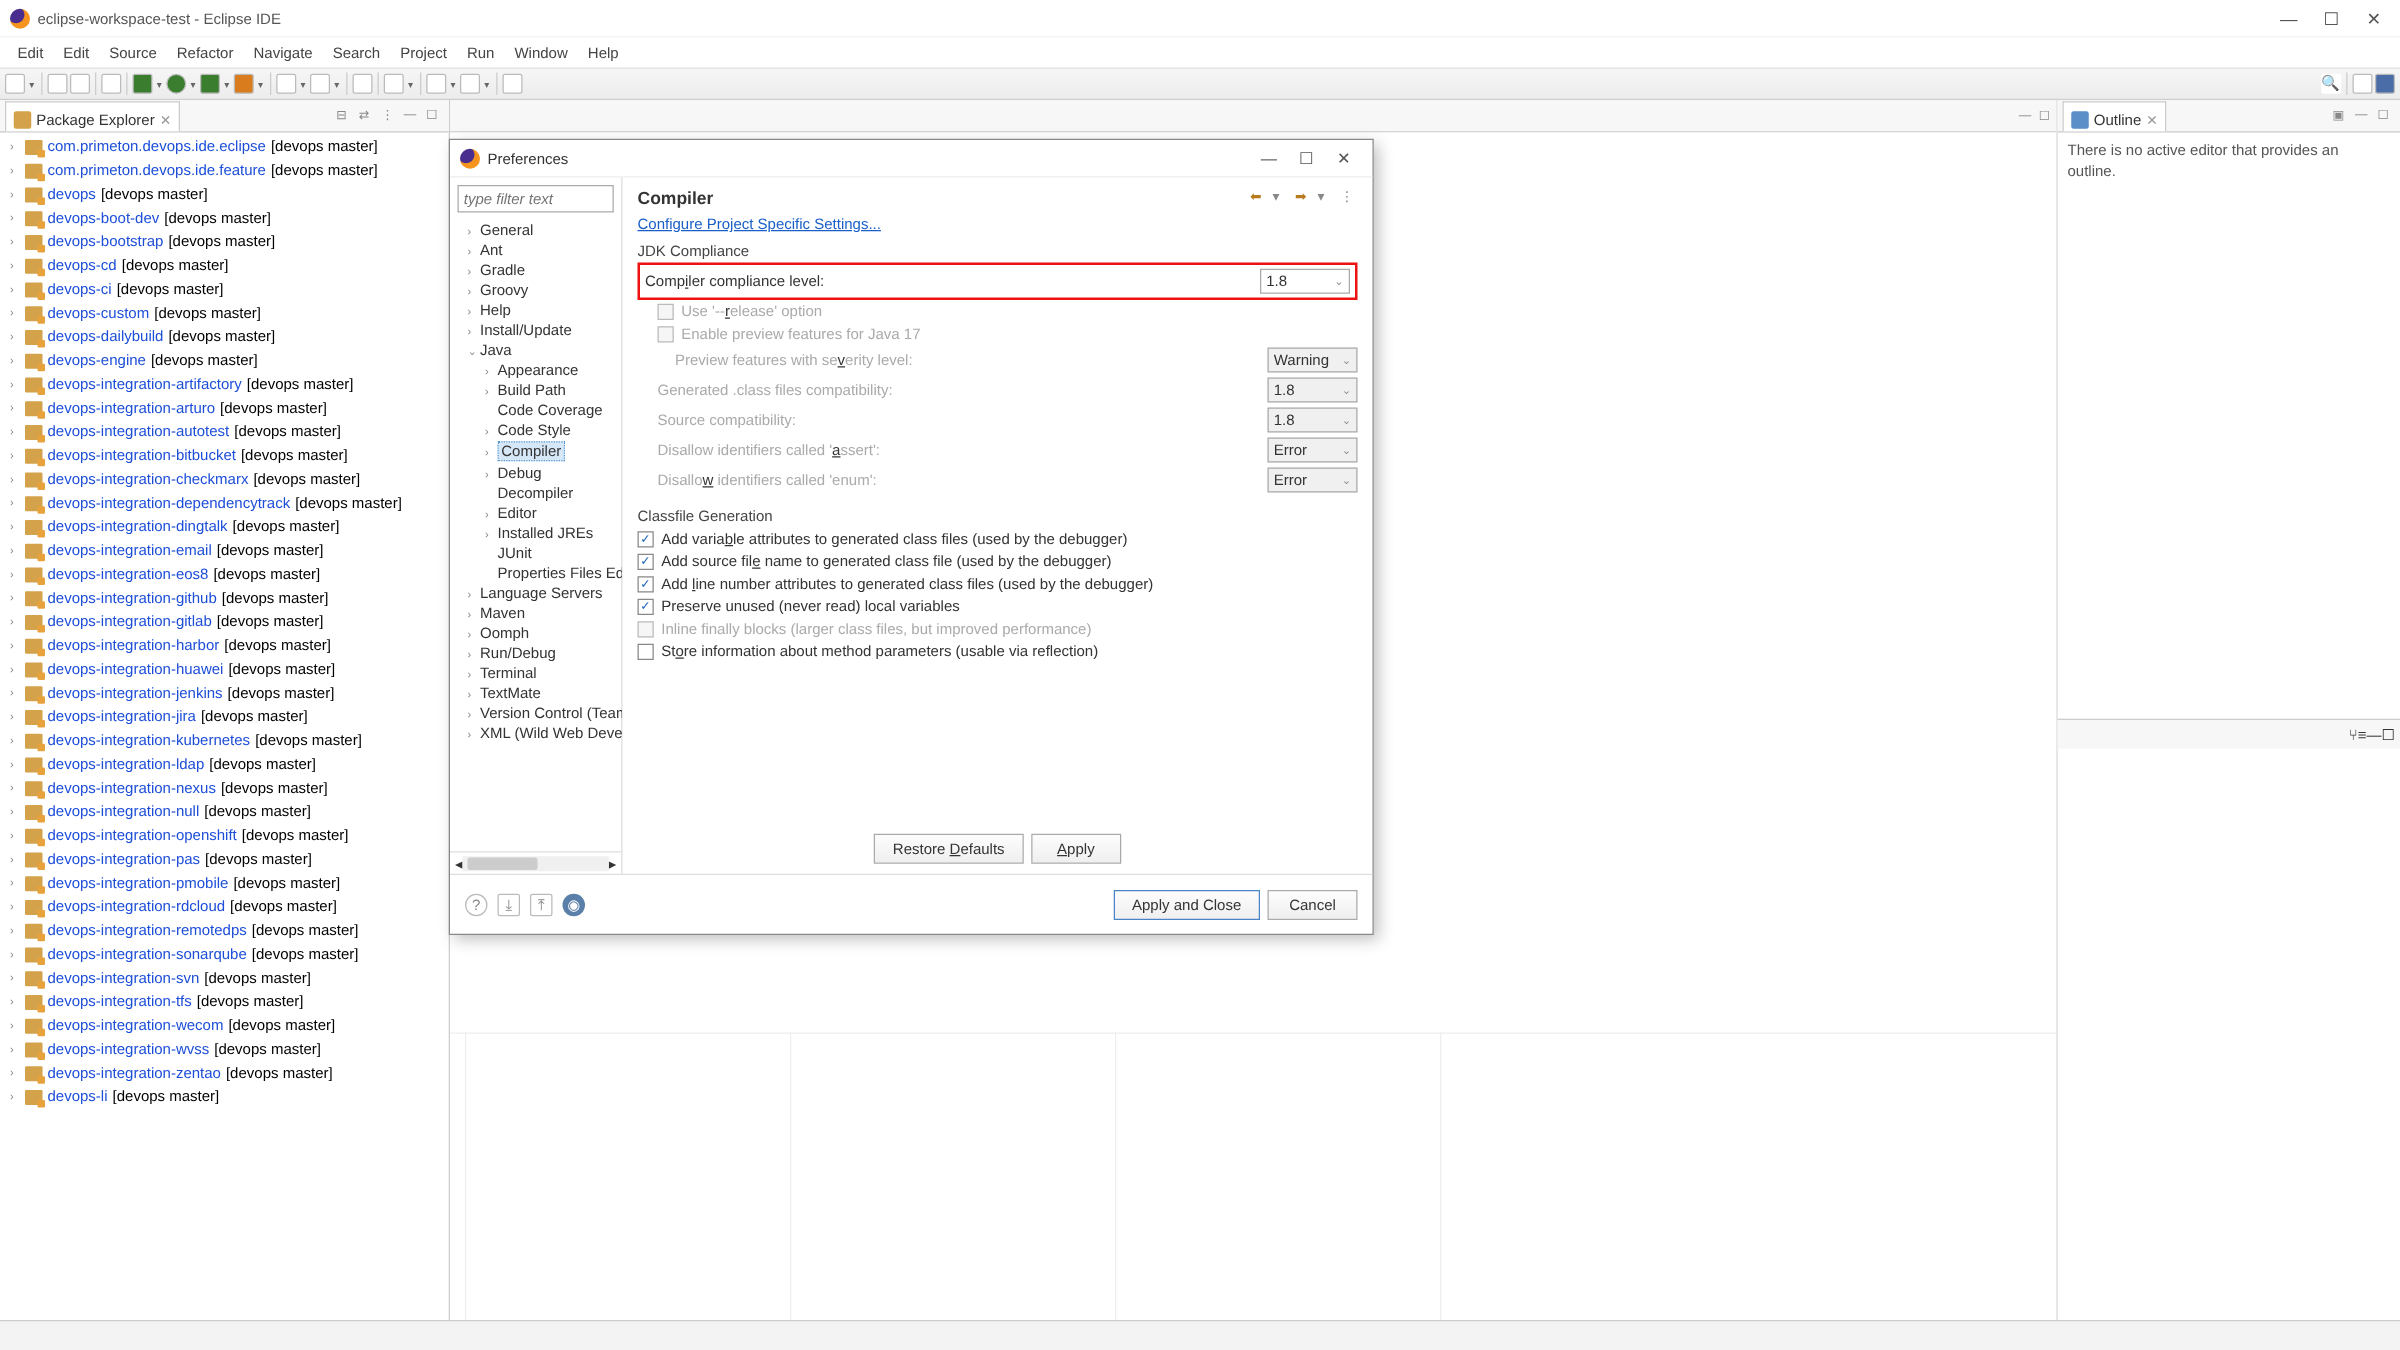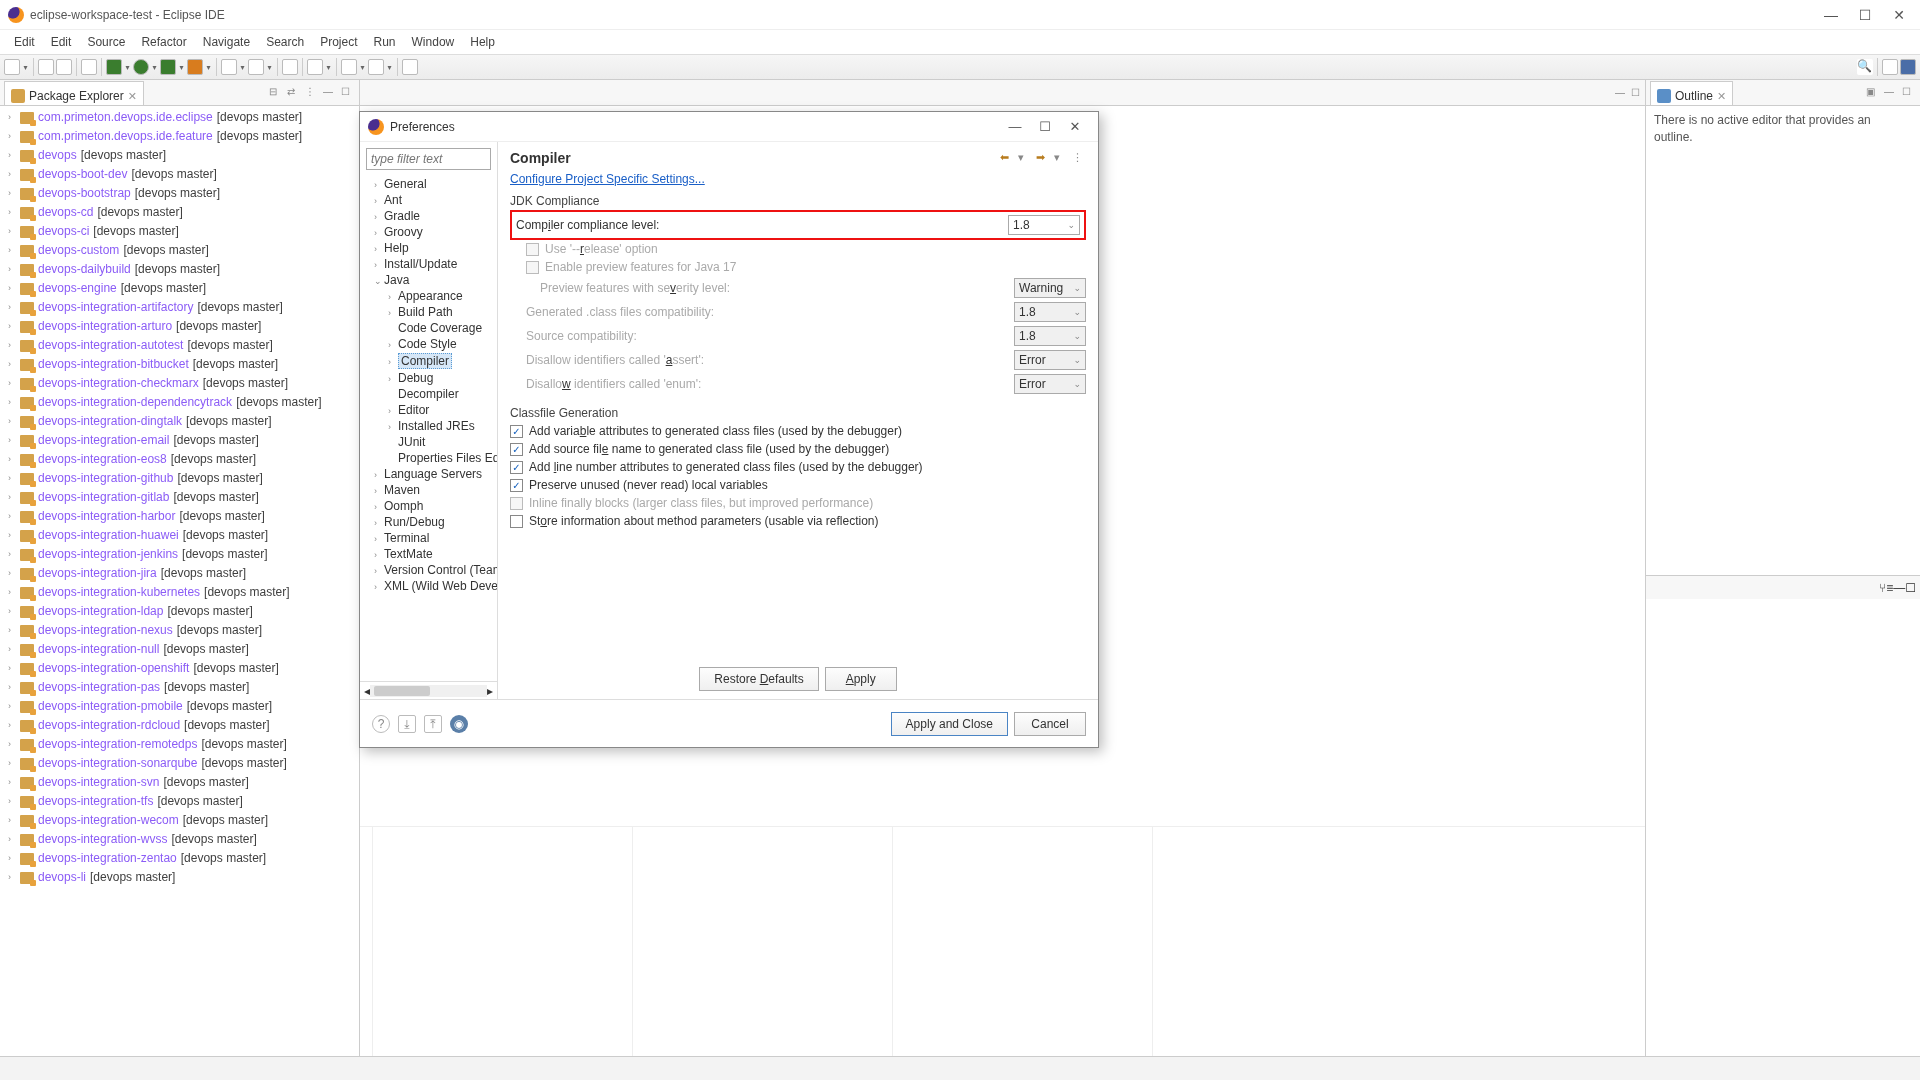--- a/index.html
+++ b/index.html
@@ -22,22 +22,22 @@
 .panel-tab .tab{display:flex;align-items:flex-end;background:#fff;border:1px solid #ccc;border-bottom:none;padding:2px 6px;height:24px}
 .panel-tab .tab .ico{width:14px;height:14px;background:#d4a24a;border-radius:2px;margin-right:4px}
 .panel-tab .x{margin-left:4px;color:#999;font-size:11px}
 .panel-tab .flex{flex:1}
 .panel-tab .tool{width:14px;height:14px;margin-left:4px;display:inline-block;color:#888;font-size:10px}
 .pkg-list{flex:1;overflow:auto;padding:2px 0}
 .pkg-item{display:flex;align-items:center;padding:1px 4px 1px 8px;white-space:nowrap;line-height:17px}
 .pkg-item .caret{width:10px;color:#888;font-size:9px;margin-right:2px}
 .pkg-item .ico{width:14px;height:12px;background:#d4a24a;border-radius:1px;margin-right:4px;position:relative}
 .pkg-item .ico:after{content:"";position:absolute;right:-2px;bottom:-2px;width:6px;height:6px;background:#e8a23c;border-radius:1px}
-.pkg-item .name{color:#8b5cf6}
-.pkg-item .branch{color:#404040;margin-left:4px}
+.pkg-item .name{color:#1d4ed8}
+.pkg-item .branch{color:#000000;margin-left:4px}
 .center{flex:1;position:relative;background:#fff}
 .center-tabs{height:26px;background:#f7f7f7;border-bottom:1px solid #ccc;display:flex;justify-content:flex-end;padding-right:2px;align-items:center}
 .center-tabs .ico{width:12px;height:12px;margin-left:4px;color:#888;font-size:10px}
 .grid-area{position:absolute;top:26px;left:0;right:0;bottom:0;background:#fff}
 .grid-area .vline{position:absolute;top:720px;bottom:0;width:1px;background:#eee}
 .grid-area .hline{position:absolute;left:0;right:0;height:1px;background:#eee}
 .outline{width:275px;border-left:1px solid #ccc;display:flex;flex-direction:column}
 .outline .body{flex:1;padding:6px 8px;color:#555;line-height:1.4}
 .outline .tabstrip{height:24px;background:#f7f7f7;border-top:1px solid #ccc;display:flex;justify-content:flex-end;align-items:center;padding:0 4px}
 .statusbar{height:24px;background:#f3f3f3;border-top:1px solid #ccc}

